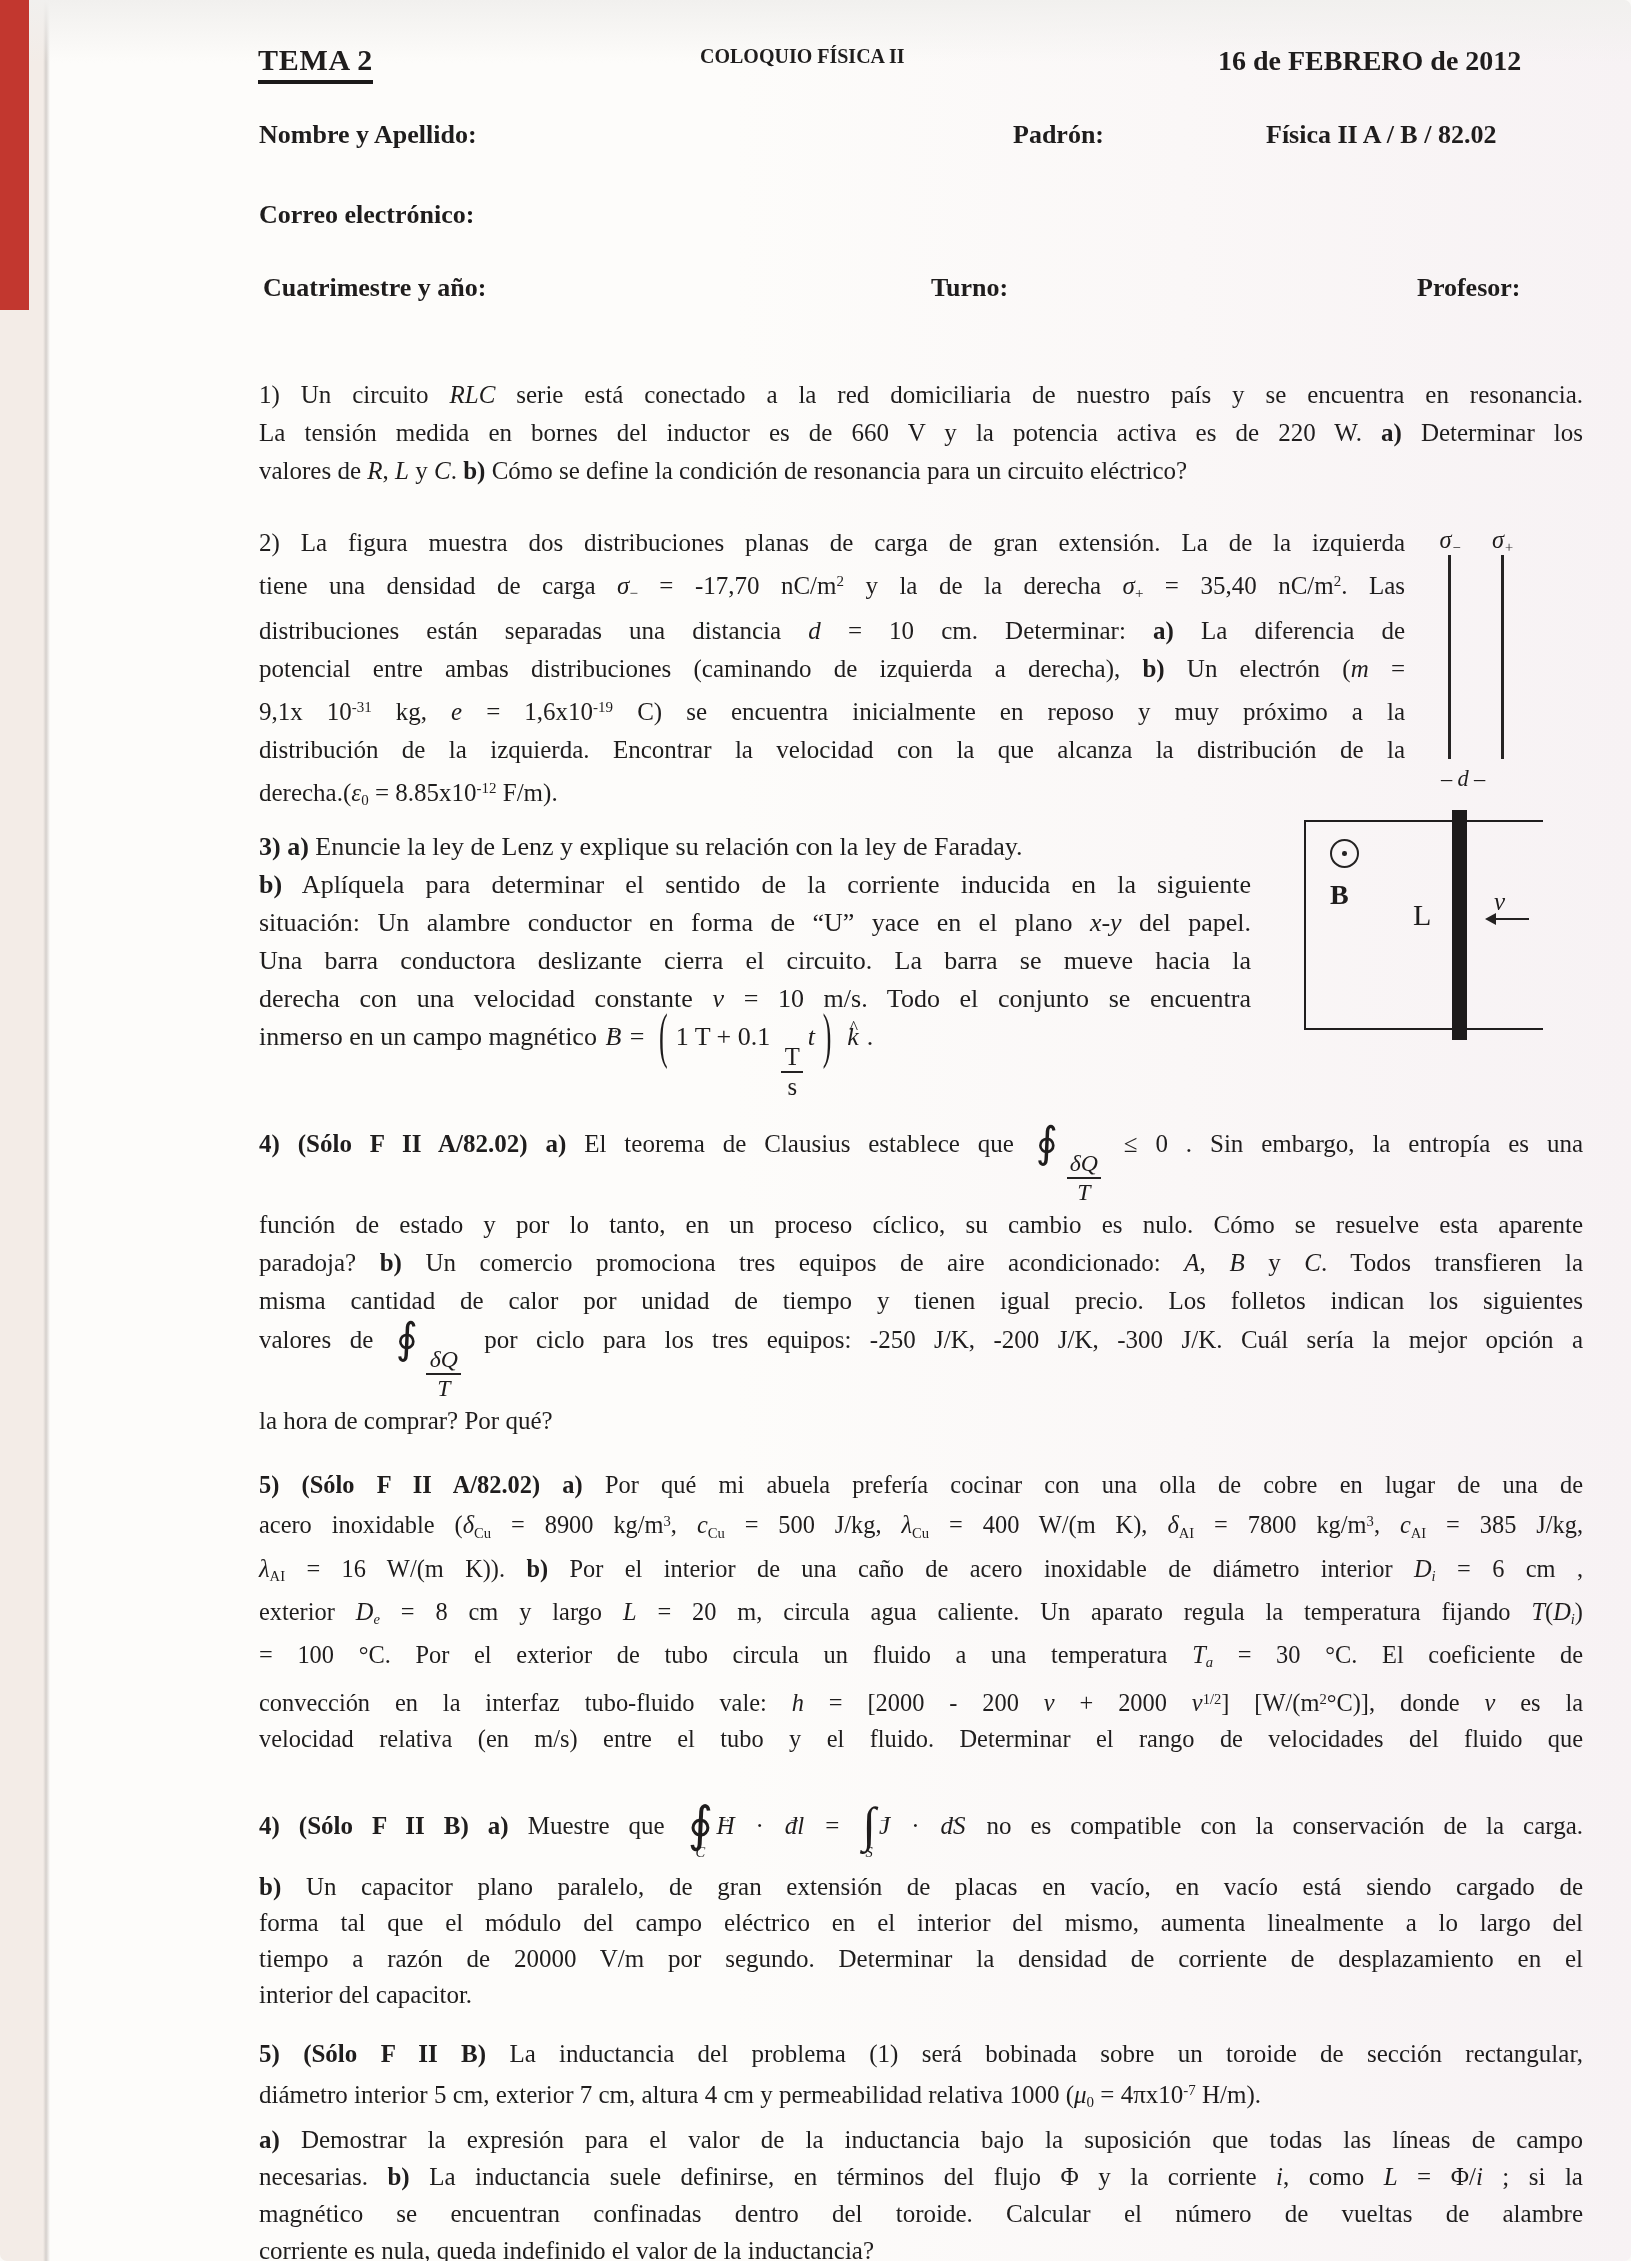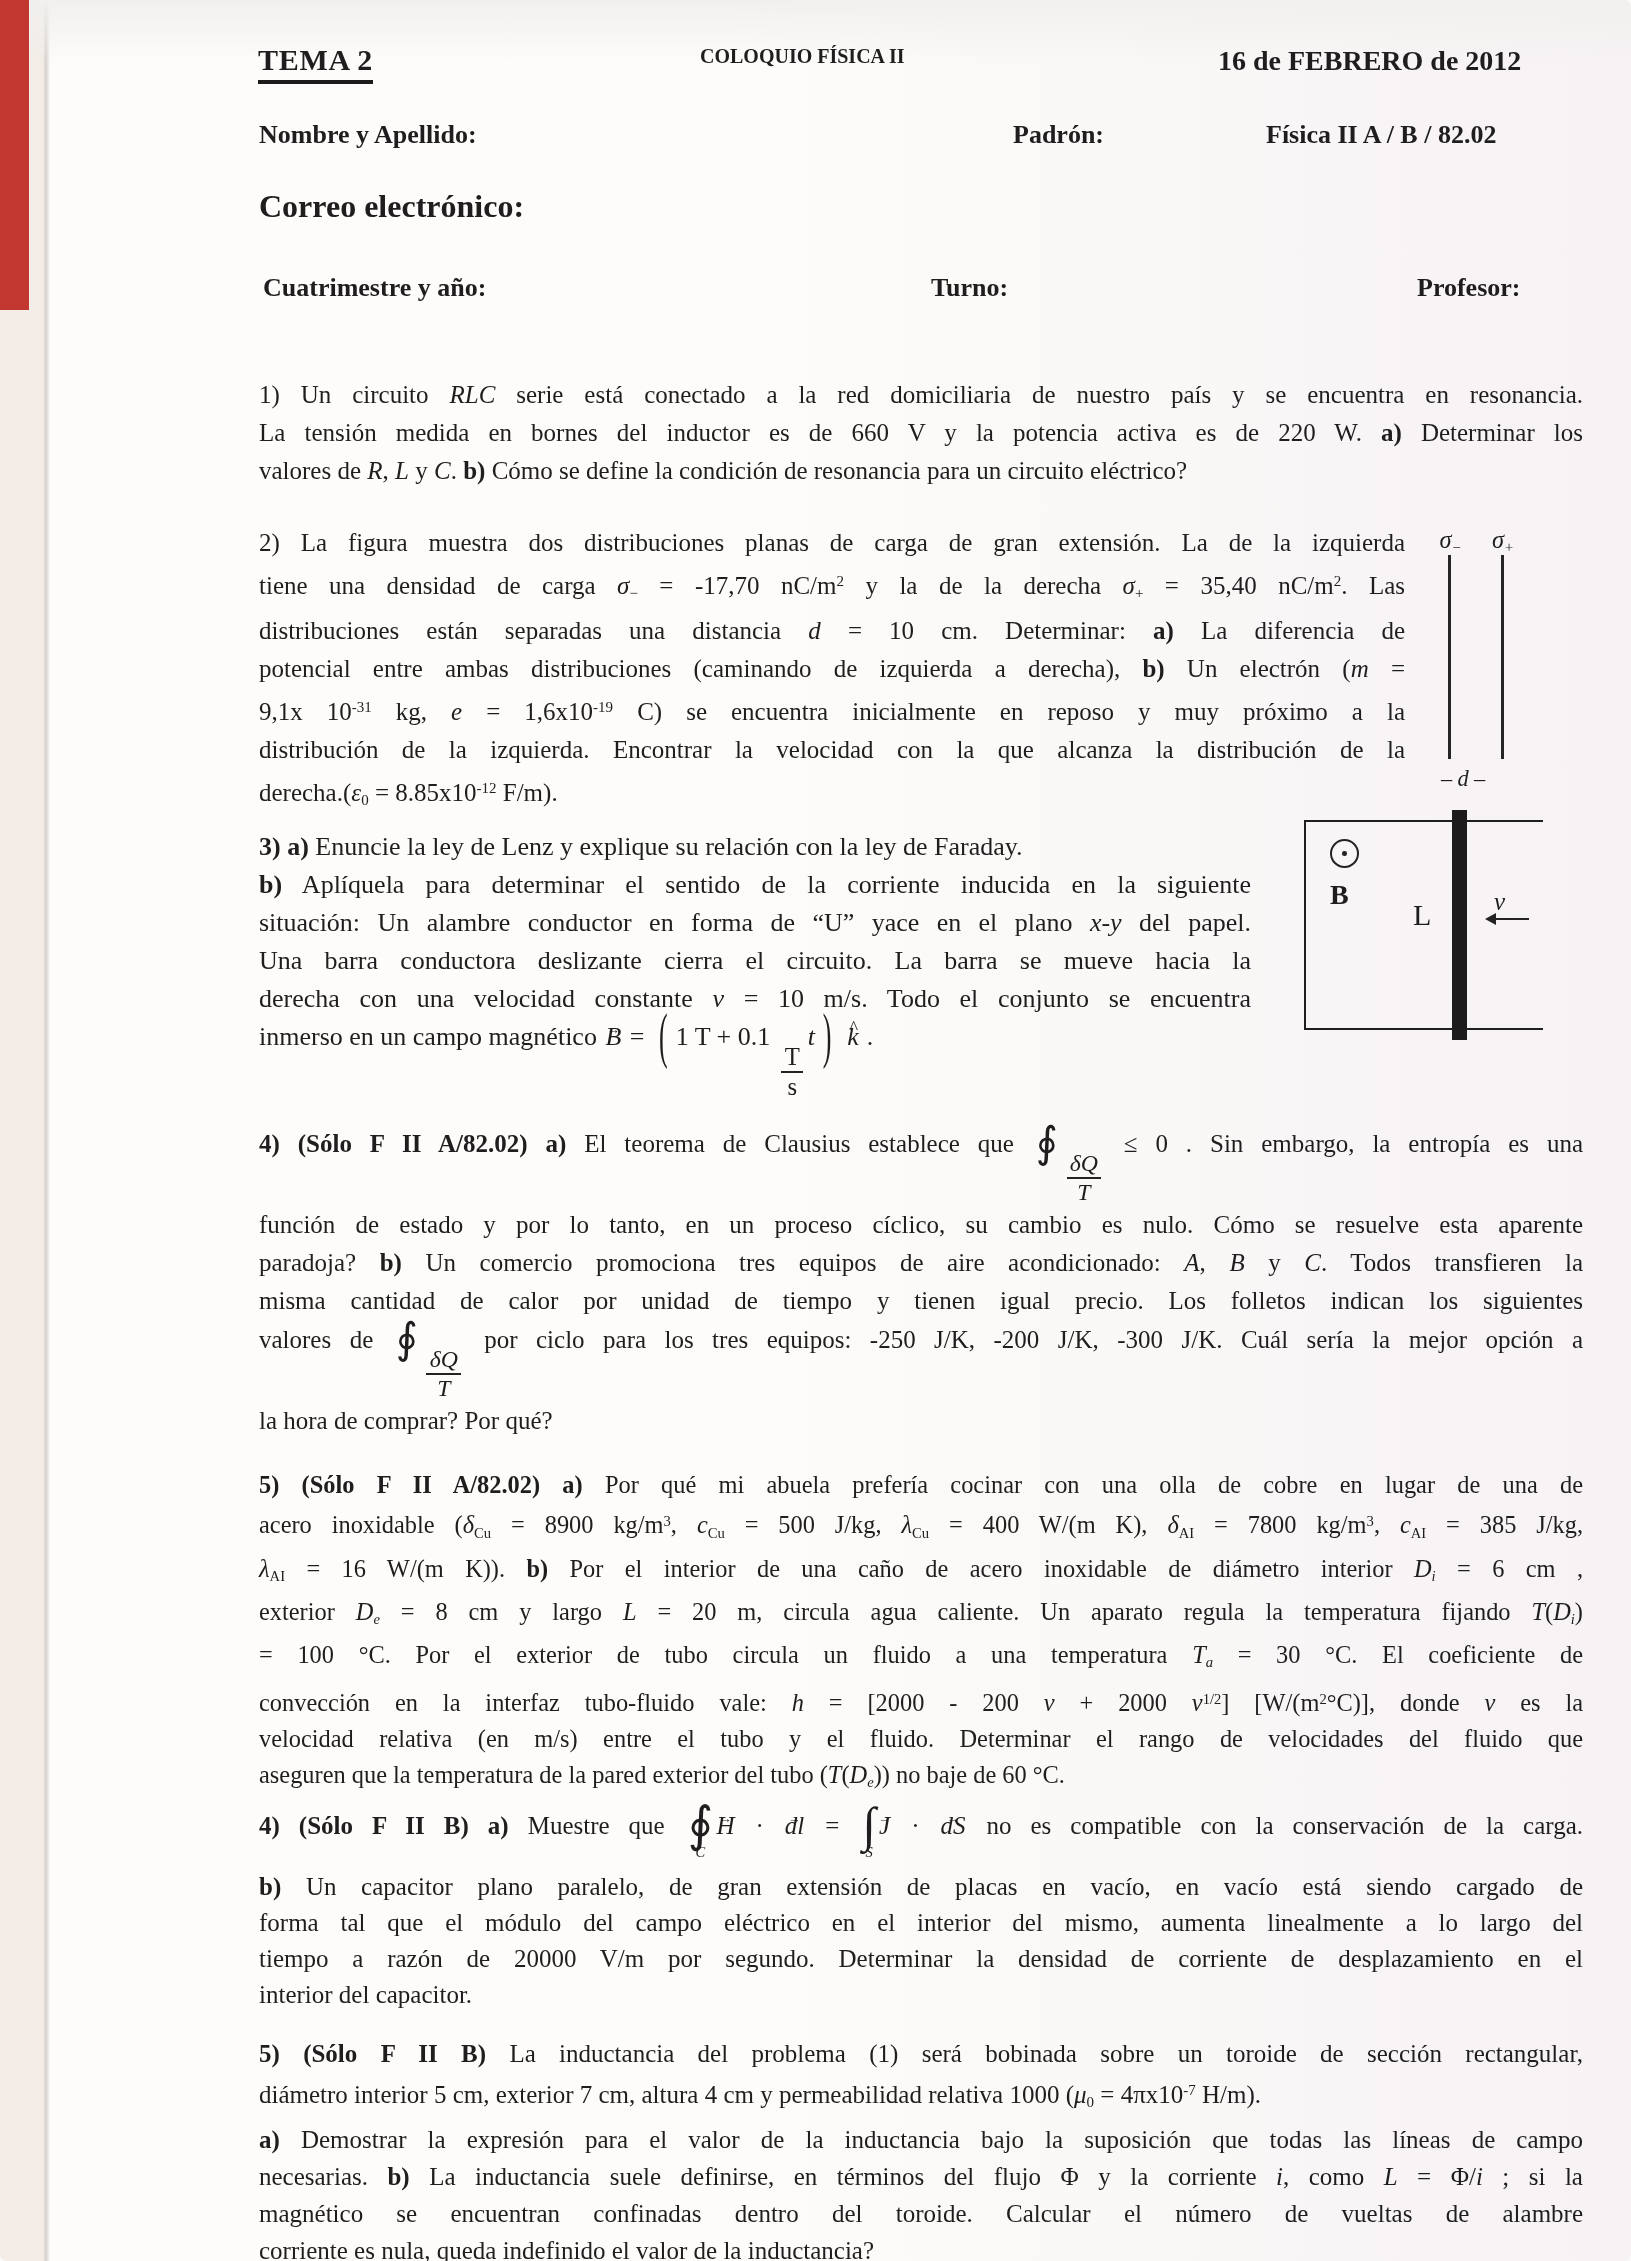--- a/index.html
+++ b/index.html
@@ -15,21 +15,21 @@
       linear-gradient(90deg,rgba(243,236,231,1) 0px,rgba(243,236,231,1) 43px,rgba(203,197,193,.8) 46px,rgba(255,255,255,0) 50px),
       linear-gradient(90deg,rgba(253,252,250,1) 45%,rgba(247,242,244,1) 100%);
     border-radius: 7px;
   }
   .corner-mark{position:absolute;left:0;top:0;width:29px;height:310px;background:#c2372f;}
   .hdr{position:absolute;font-weight:bold;white-space:nowrap;}
   .tema{left:258px;top:43px;font-size:30px;border-bottom:4.6px solid #1c1a1a;padding-bottom:3.3px;letter-spacing:0.7px;}
   .title{left:700px;top:45px;font-size:20px;}
   .date{left:1218px;top:45px;font-size:28px;}
   .r2{top:120px;font-size:26px;}
-  .r3{top:188px;font-size:32px;font-family:Liberation Serif, serif;}
+  .r3{top:200px;font-size:26px;font-family:Liberation Serif, serif;}
   .r4{top:273px;font-size:26px;}
   .x-name{left:259px;} .x-padron{left:1013px;} .x-course{left:1266px;}
   .x-mail{left:259px;} .x-term{left:263px;} .x-turno{left:931px;} .x-prof{left:1417px;}
 
   .problem{position:absolute;left:259px;width:1324px;font-size:25px;line-height:38px;text-align:left;}
   .p1{top:376px;}
   .p2{top:524px;}
   .p3{top:828px;font-size:26px;}
   .p4a{top:1124px;}
   .p5a{top:1467px;font-size:24.4px;line-height:36px;}
@@ -166,21 +166,20 @@
       <div class="line">la hora de comprar? Por qué?</div>
     </section>
   <section class="problem p5a">
       <div class="line j"><span class="s-b">5) (Sólo F II A/82.02) a)</span> Por qué mi abuela prefería cocinar con una olla de cobre en lugar de una de</div>
       <div class="line j">acero inoxidable (<span class="s-i">δ</span><span class="s-sub">Cu</span> = 8900 kg/m<span class="s-sup">3</span>, <span class="s-i">c</span><span class="s-sub">Cu</span> = 500 J/kg, <span class="s-i">λ</span><span class="s-sub">Cu</span> = 400 W/(m K), <span class="s-i">δ</span><span class="s-sub">AI</span> = 7800 kg/m<span class="s-sup">3</span>, <span class="s-i">c</span><span class="s-sub">AI</span> = 385 J/kg,</div>
       <div class="line j"><span class="s-i">λ</span><span class="s-sub">AI</span> = 16 W/(m K)). <span class="s-b">b)</span> Por el interior de una caño de acero inoxidable de diámetro interior <span class="s-i">D</span><span class="s-subi">i</span> = 6 cm ,</div>
       <div class="line j">exterior <span class="s-i">D</span><span class="s-subi">e</span> = 8 cm y largo <span class="s-i">L</span> = 20 m, circula agua caliente. Un aparato regula la temperatura fijando <span class="s-i">T</span>(<span class="s-i">D</span><span class="s-subi">i</span>)</div>
       <div class="line j">= 100 °C. Por el exterior de tubo circula un fluido a una temperatura <span class="s-i">T</span><span class="s-subi">a</span> = 30 °C. El coeficiente de</div>
       <div class="line j">convección en la interfaz tubo-fluido vale: <span class="s-i">h</span> = [2000 - 200 <span class="s-i">v</span> + 2000 <span class="s-i">v</span><span class="s-sup">1/2</span>] [W/(m<span class="s-sup">2</span>°C)], donde <span class="s-i">v</span> es la</div>
       <div class="line j">velocidad relativa (en m/s) entre el tubo y el fluido. Determinar el rango de velocidades del fluido que</div>
-      <div class="line">aseguren que la temperatura de la pared exterior del tubo (<span class="s-i">T</span>(<span class="s-i">D</span><span class="s-subi">e</span>)) no baje de 60 °C.</div>
     </section>
   <section class="problem p4b">
       <div class="line j fm"><span class="s-b">4) (Sólo F II B) a)</span> Muestre que <span class="bigop wu"><span class="opsym">∮</span><span class="opunder">C</span></span><span class="vec"><span class="s-i">H</span></span> · <span class="vec"><span class="s-i">dl</span></span> = <span class="bigop wu"><span class="opsym">∫</span><span class="opunder">S</span></span><span class="vec"><span class="s-i">J</span></span> · <span class="vec"><span class="s-i">dS</span></span> no es compatible con la conservación de la carga.</div>
       <div class="line j"><span class="s-b">b)</span> Un capacitor plano paralelo, de gran extensión de placas en vacío, en vacío está siendo cargado de</div>
       <div class="line j">forma tal que el módulo del campo eléctrico en el interior del mismo, aumenta linealmente a lo largo del</div>
       <div class="line j">tiempo a razón de 20000 V/m por segundo. Determinar la densidad de corriente de desplazamiento en el</div>
       <div class="line">interior del capacitor.</div>
     </section>
   <section class="problem p5b">
       <div class="line j"><span class="s-b">5) (Sólo F II B)</span> La inductancia del problema (1) será bobinada sobre un toroide de sección rectangular,</div>

